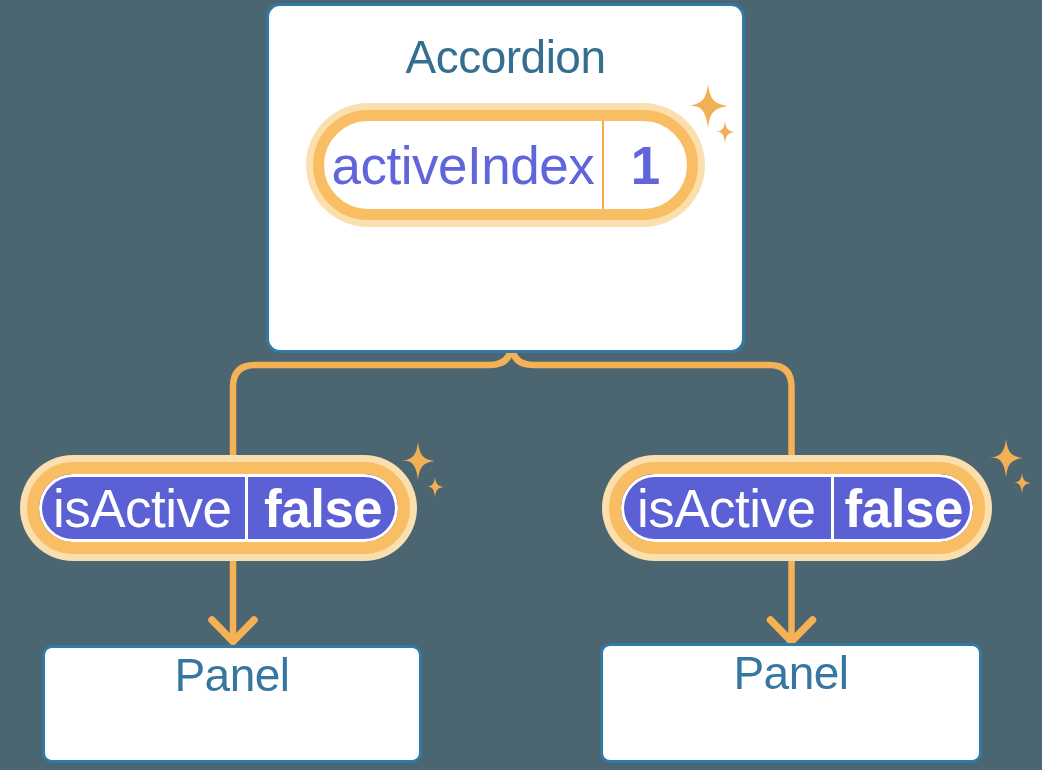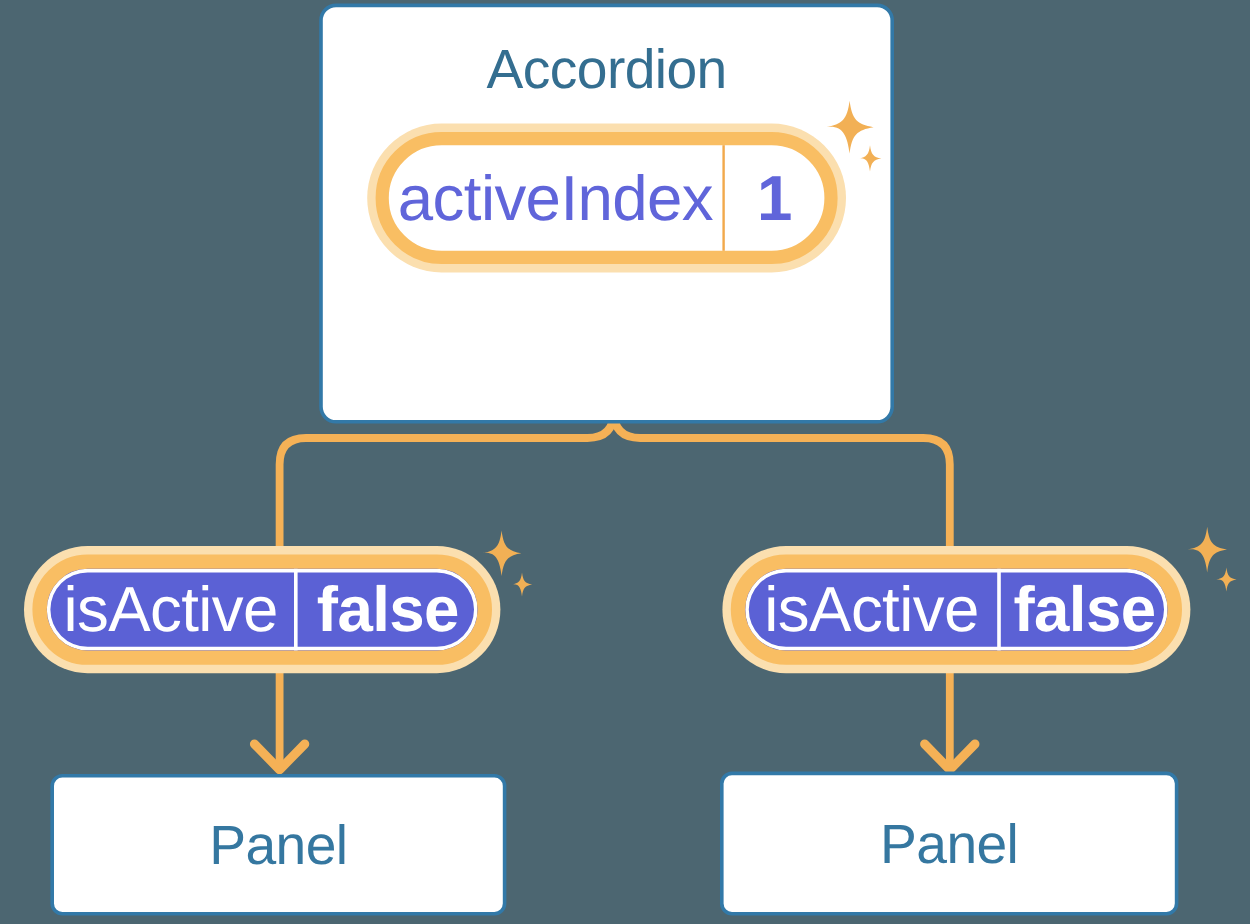--- a/index.html
+++ b/index.html
@@ -36,21 +36,21 @@
     border:3px solid var(--card-border);z-index:1;
   }
   .root-card{
     left:266px;top:3px;width:479px;height:350px;border-radius:14px;
     padding-top:24px;text-align:center;
   }
   .card-title{
     font-size:46px;font-weight:500;color:var(--heading-text);letter-spacing:-0.5px;
   }
   .panel-card{
-    border-radius:10px;display:flex;align-items:center;justify-content:center;
+    border-radius:10px;display:flex;align-items:flex-start;justify-content:center;
   }
   .panel-card .card-title{color:var(--panel-text);}
   .panel-left{left:42px;top:645px;width:380px;height:118px;}
   .panel-right{left:600px;top:643px;width:382px;height:120px;}
 
   .pill{
     position:absolute;display:flex;align-items:stretch;z-index:1;
     border-radius:999px;font-size:53px;letter-spacing:-0.5px;
   }
   .state-pill{

